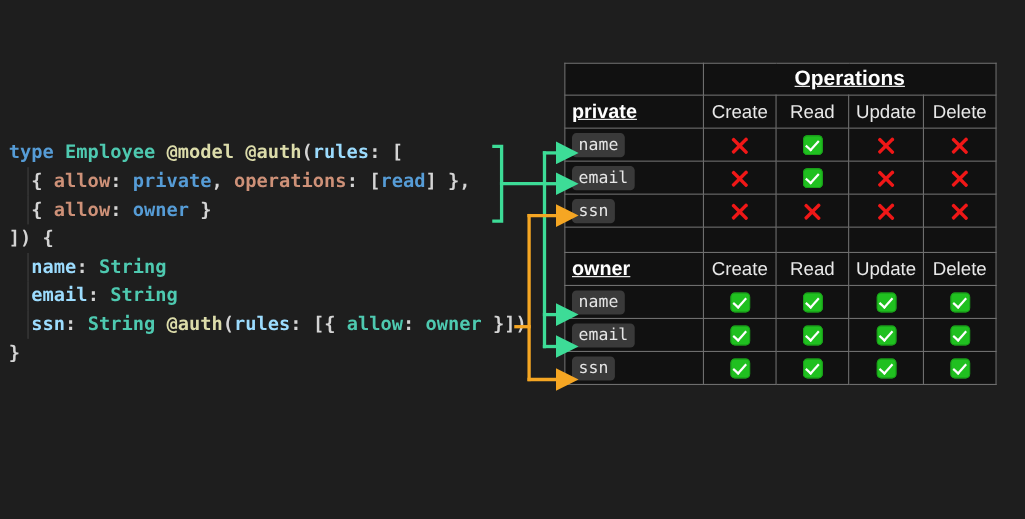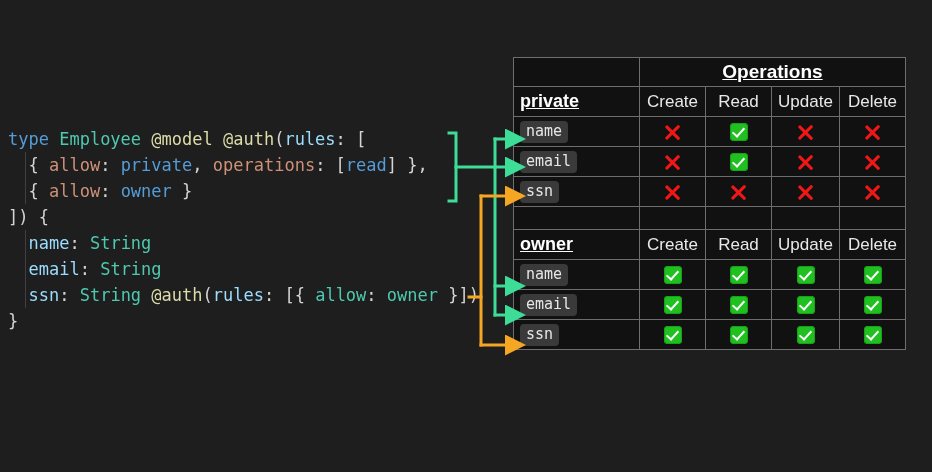--- a/index.html
+++ b/index.html
@@ -13,20 +13,21 @@
   }
   #stage{position:absolute;left:0;top:0;width:932px;height:472px;}
 
   
   #code{
     position:absolute;left:0;top:126px;width:470px;
     font-family:"DejaVu Sans Mono","Liberation Mono",monospace;
     font-size:17px;line-height:26px;
     white-space:pre;
     color:#d4d4d4;
+    font-weight:bold;
   }
   .line{position:relative;height:26px;padding-left:8px;}
   .guide{
     position:absolute;left:25px;top:0;width:1px;height:26px;
     background:#404040;
   }
   .kw      {color:#569cd6;}  
   .typ     {color:#4ec9b0;}  
   .dir     {color:#dcdcaa;}  
   .arg     {color:#9cdcfe;}  

